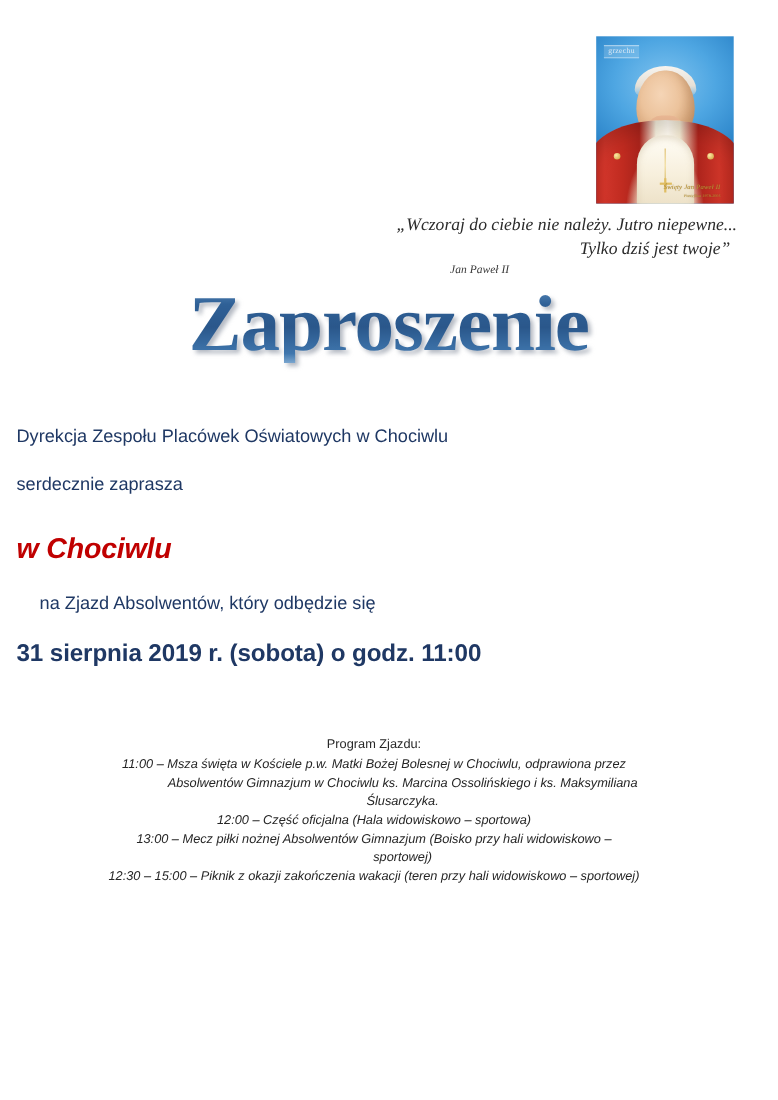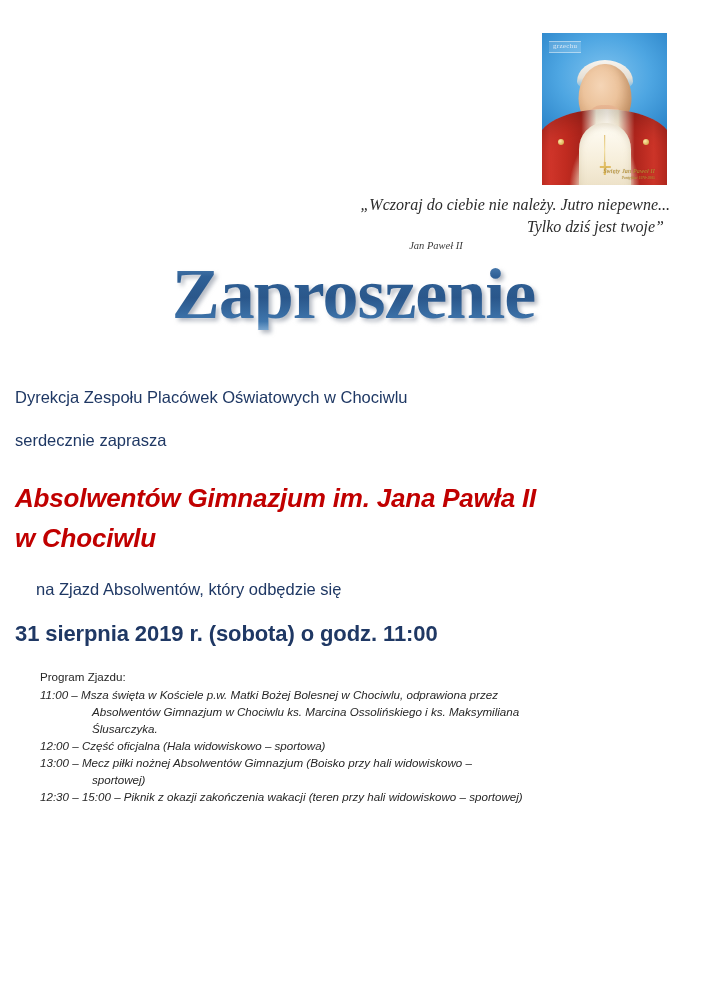--- a/index.html
+++ b/index.html
@@ -298,20 +298,21 @@
 
   
   .program {
     position: absolute;
     left: 40px;
     top: 668px;
     width: 600px;
     color: #262626;
     font-size: 11.6px;
     line-height: 1.47;
+    text-align: center;
   }
   .program-title { margin-bottom: 1px; }
   .program-item { margin: 0; font-style: italic; }
   .program-item .cont {
     display: block;
     padding-left: 52px;
   }
 </style>
 </head>
 <body>
@@ -349,21 +350,20 @@
   </div>
 
   <div class="title-wrap">
     <span class="title">Zaproszenie</span>
   </div>
 
   <div class="body-block">
     <div class="line-org">Dyrekcja Zespołu Placówek Oświatowych w Chociwlu</div>
     <div class="line-invite">serdecznie zaprasza</div>
     <div class="headline">
-      <div>Absolwentów Gimnazjum im. Jana Pawła II</div>
       <div>w Chociwlu</div>
     </div>
     <div class="line-event">na Zjazd Absolwentów, który odbędzie się</div>
     <div class="line-date">31 sierpnia 2019 r. (sobota) o godz. 11:00</div>
   </div>
 
   <div class="program">
     <div class="program-title">Program Zjazdu:</div>
 
     <div class="program-item">

